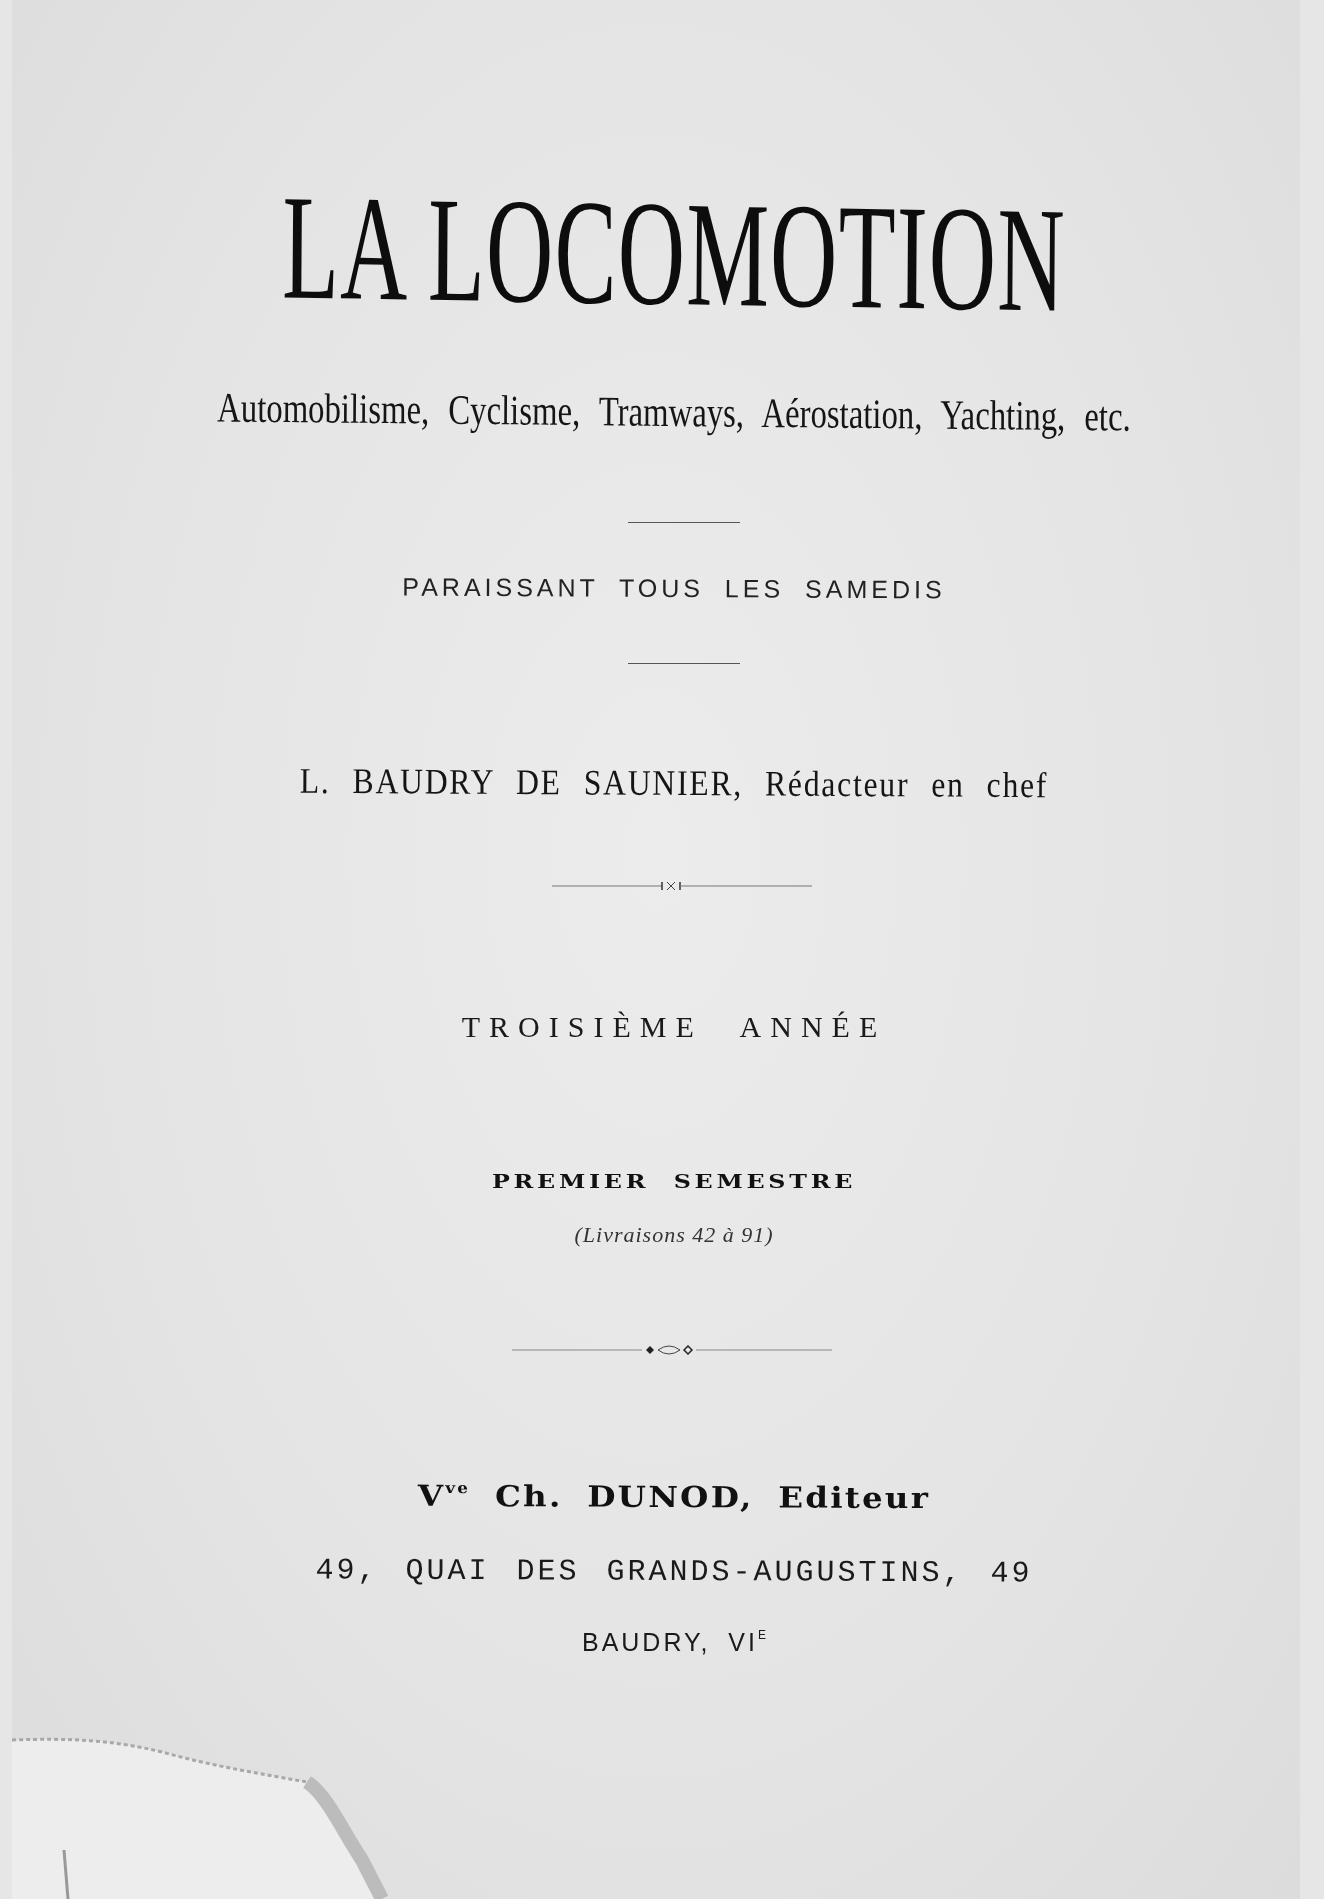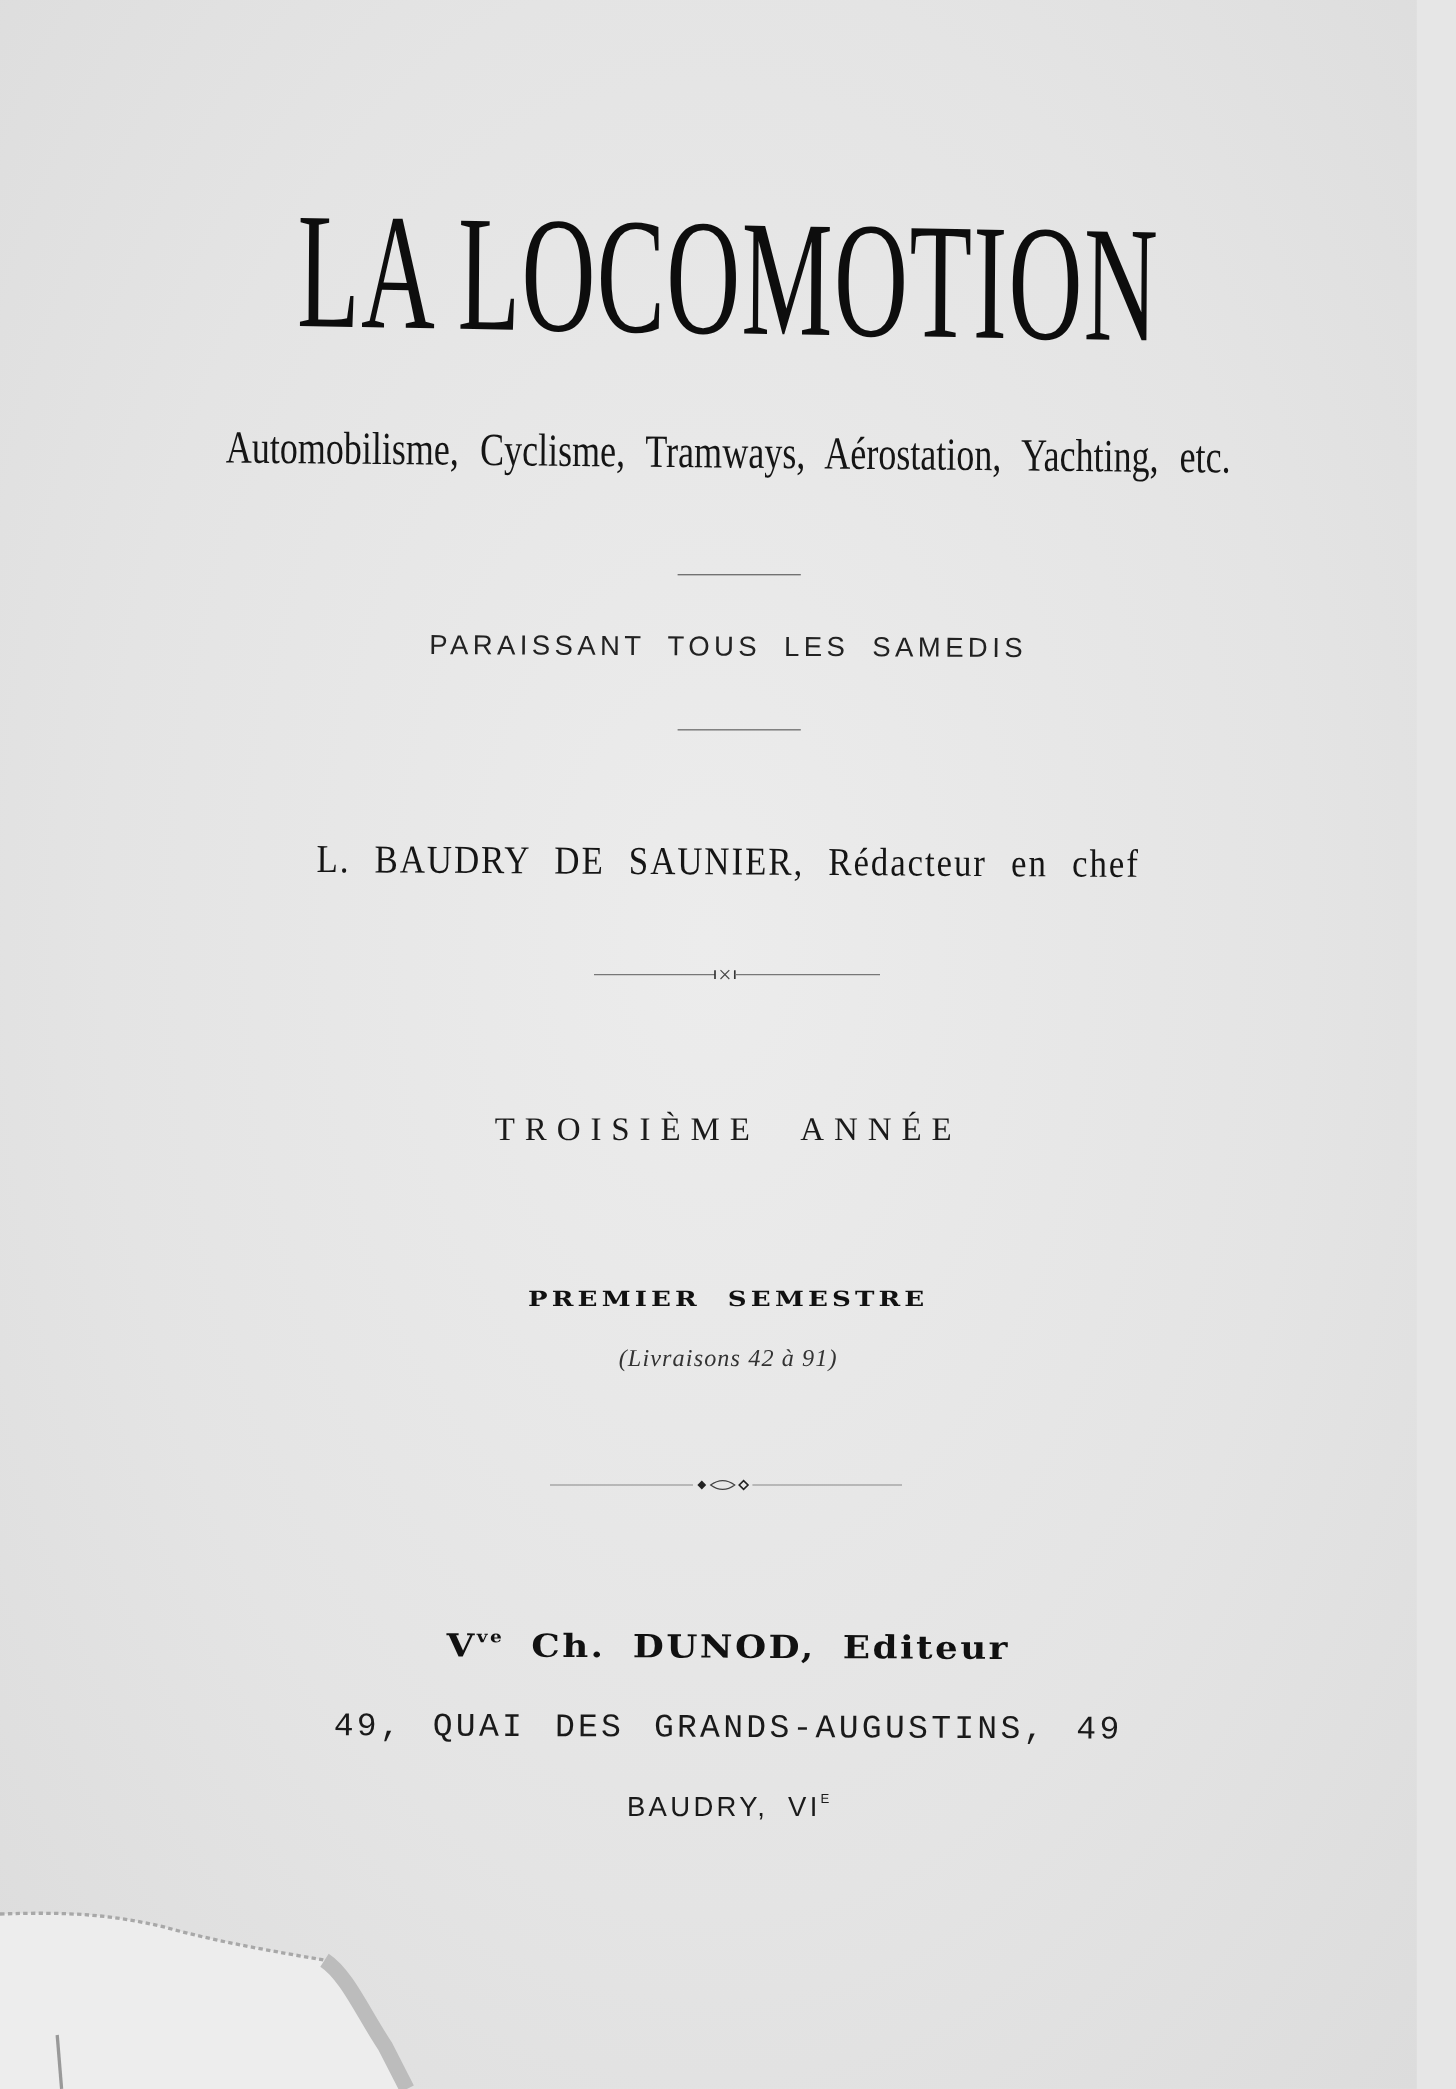--- a/index.html
+++ b/index.html
@@ -3,21 +3,21 @@
   <meta charset="utf-8">
   <style>
     html, body { margin: 0; padding: 0; }
     body {
       width: 1324px; height: 1899px; overflow: hidden;
       background: #e6e6e6;
       position: relative;
       color: #111;
     }
     .page {
-      position: absolute; left: 0; top: 0; width: 1288px; height: 1899px;
+      position: absolute; left: 12px; top: 0; width: 1288px; height: 1899px;
       background: radial-gradient(ellipse at 50% 45%, #ececec 0%, #e4e4e4 60%, #dcdcdc 100%);
     }
     .line { position: absolute; left: 0; width: 1324px; text-align: center; white-space: nowrap; }
 
     .title {
       top: 168px;
       font-family: "Liberation Serif", "DejaVu Serif", serif;
       font-size: 150px; line-height: 170px;
       letter-spacing: 2px;
       transform: scaleX(0.62) rotate(0.6deg);

